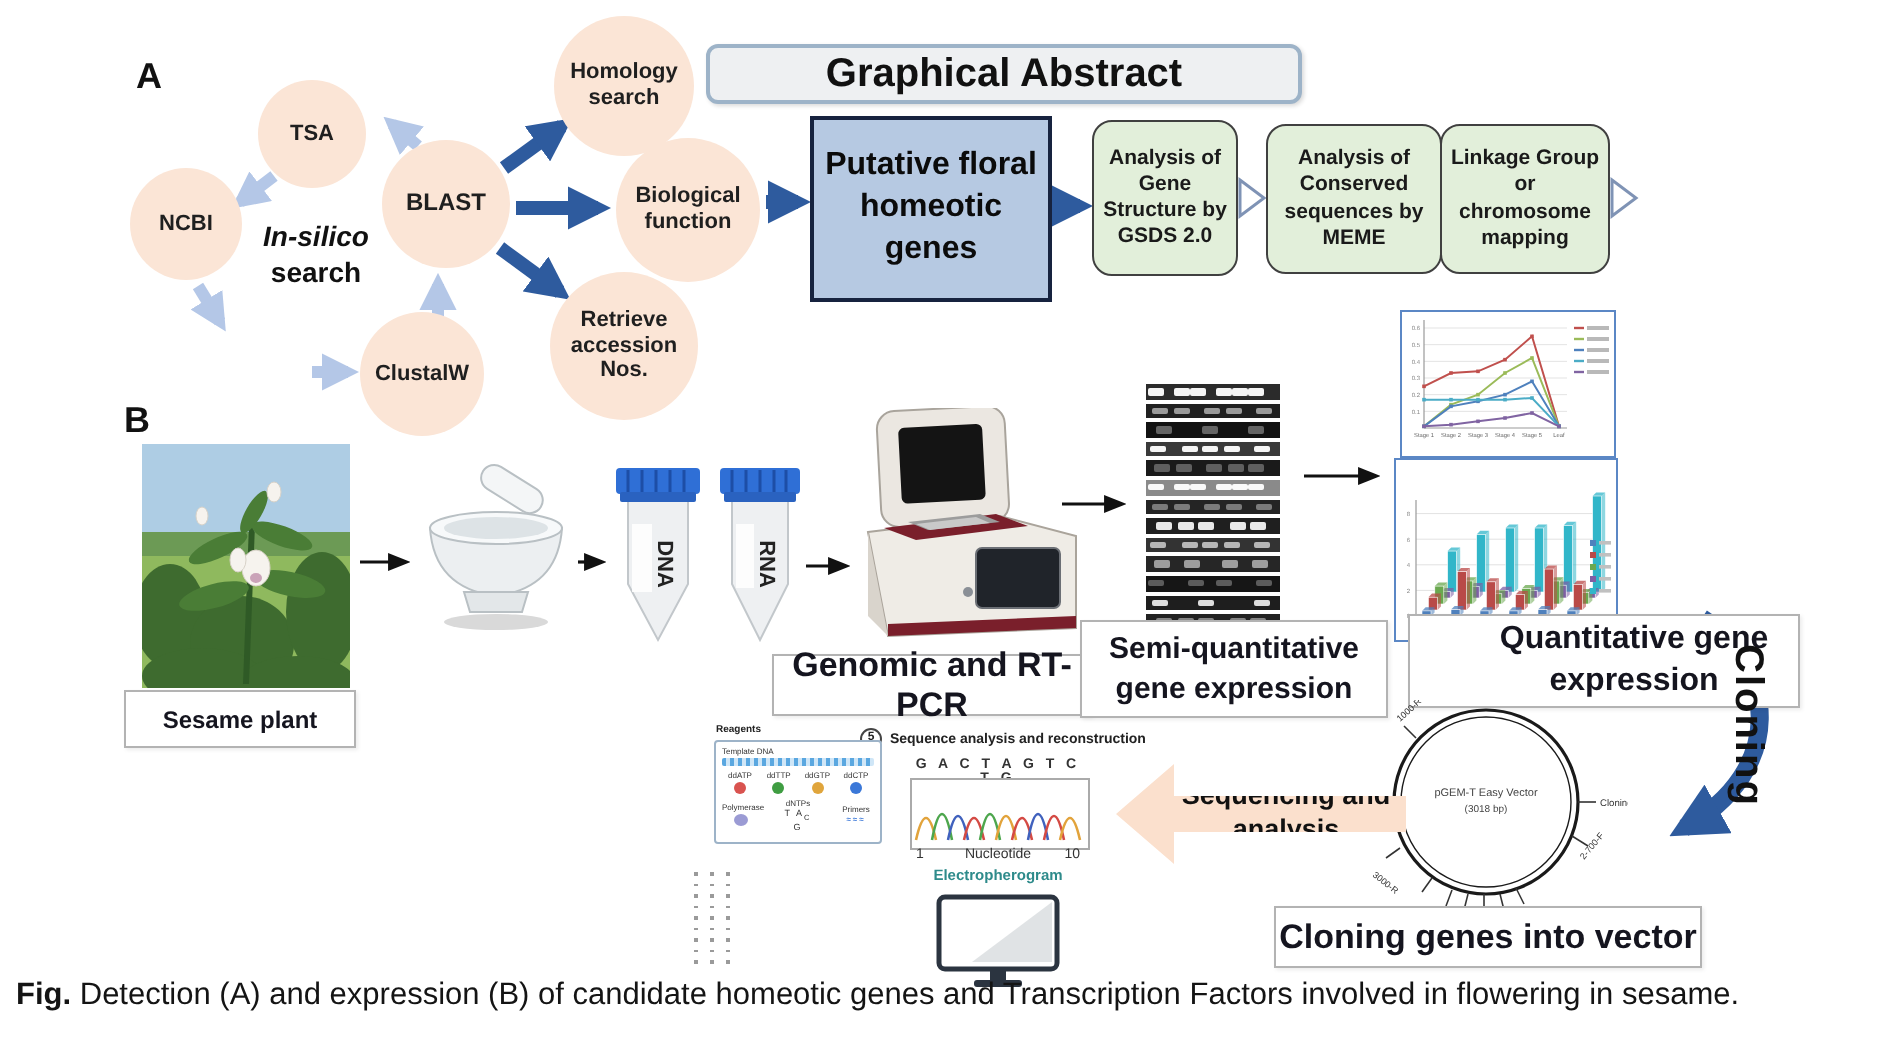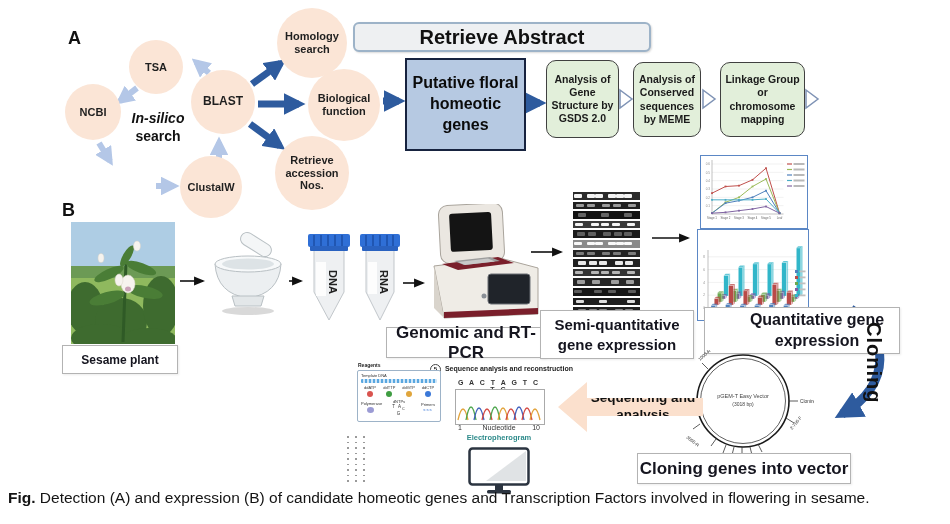--- a/index.html
+++ b/index.html
@@ -108,24 +108,24 @@
   <div class="circle" style="left:191px;top:70px;width:64px;height:64px;font-size:12px;">BLAST</div>
   <div class="circle" style="left:308px;top:69px;width:72px;height:72px;">Biological function</div>
   <div class="circle" style="left:277px;top:8px;width:70px;height:70px;">Homology search</div>
   <div class="circle" style="left:275px;top:136px;width:74px;height:74px;">Retrieve accession Nos.</div>
 
   <div class="insilico">
     <span class="it">In-silico</span><br>
     <span>search</span>
   </div>
 
-  <div class="title-box">Retrieve Abstract</div>
+  <div class="title-box">Graphical Abstract</div>
   <div class="putative">Putative floral homeotic genes</div>
   <div class="gbox" style="left:546px;top:60px;width:73px;height:78px;">Analysis of Gene Structure by GSDS 2.0</div>
-  <div class="gbox" style="left:633px;top:62px;width:68px;height:75px;">Analysis of Conserved sequences by MEME</div>
+  <div class="gbox" style="left:633px;top:62px;width:88px;height:75px;">Analysis of Conserved sequences by MEME</div>
   <div class="gbox" style="left:720px;top:62px;width:85px;height:75px;">Linkage Group or chromosome mapping</div>
 
   <div class="abs sec-label" style="left:62px;top:200px;">B</div>
 
   <svg class="abs" style="left:71px;top:222px;" width="104" height="122">
     <rect width="104" height="122" fill="#8fb95e"></rect>
     <rect width="104" height="52" fill="#aecde4"></rect>
     <rect y="44" width="104" height="12" fill="#6c9a55"></rect>
     <g fill="#3e6b2f">
       <ellipse cx="14" cy="86" rx="18" ry="26"></ellipse>

